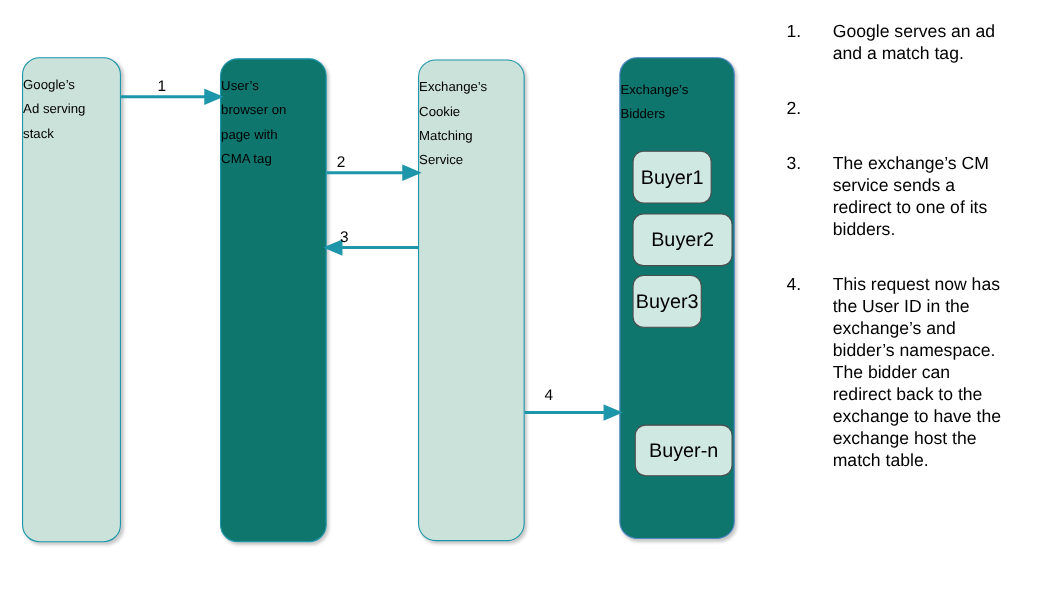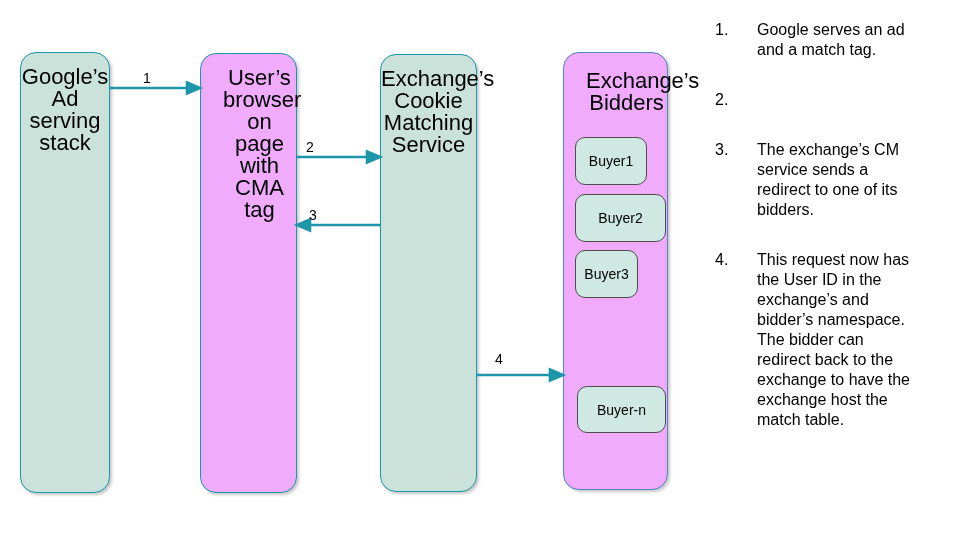--- a/index.html
+++ b/index.html
@@ -16,44 +16,43 @@
     background: #ffffff;
     overflow: hidden;
   }
   
   .node {
     position: absolute;
     box-sizing: border-box;
     border: 1.6px solid #1d96aa;
     border-radius: 16px;
     box-shadow: 2px 2px 3px rgba(0,0,0,0.22);
-    text-align: center;
-    font-size: 22px;
+    font-size: 12px;
     line-height: 22px;
     padding-top: 13px;
     white-space: pre-line;
   }
   .node-green { background: #cbe2da; }
-  .node-blue  { background: #f0abfc; padding-left: 22px; }
+  .node-blue  { background: #0f766e; }
   .node-google  { left: 20px;  top: 52px; width: 90px;  height: 441px; }
   .node-browser { left: 200px; top: 53px; width: 97px;  height: 440px; }
   .node-cms     { left: 380px; top: 54px; width: 97px;  height: 438px; }
   .node-bidders { left: 563px; top: 52px; width: 105px; height: 438px;
                   border-color: #4e86c6; padding-top: 17px; }
   
   .buyer {
     position: absolute;
     box-sizing: border-box;
     background: #cfe8e1;
     border: 1.5px solid #4d4d4d;
     border-radius: 10px;
     display: flex;
     align-items: center;
     justify-content: center;
-    font-size: 14px;
+    font-size: 18px;
   }
   .buyer-1 { left: 575px; top: 137px; width: 72px; height: 48px; }
   .buyer-2 { left: 575px; top: 194px; width: 91px; height: 48px; }
   .buyer-3 { left: 575px; top: 250px; width: 63px; height: 48px; }
   .buyer-n { left: 577px; top: 386px; width: 89px; height: 47px; }
   
   .arrows-svg {
     position: absolute;
     left: 0; top: 0;
     width: 960px; height: 540px;

